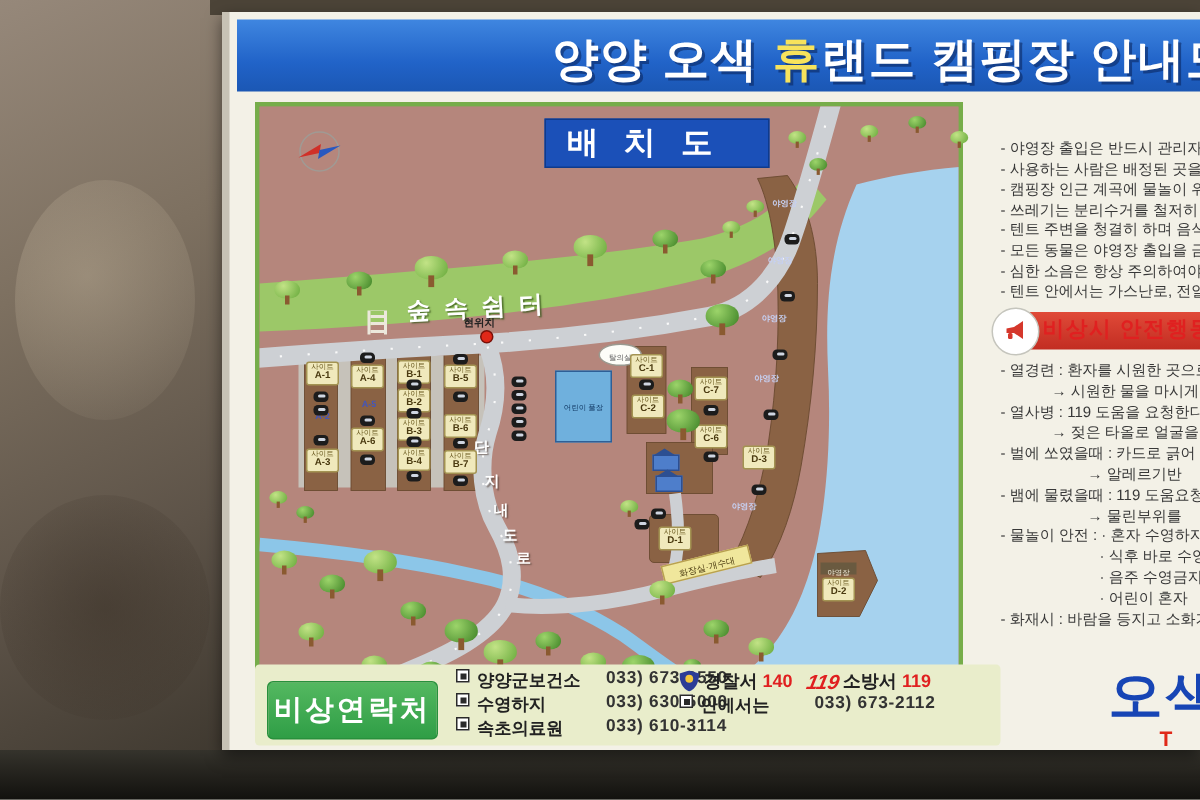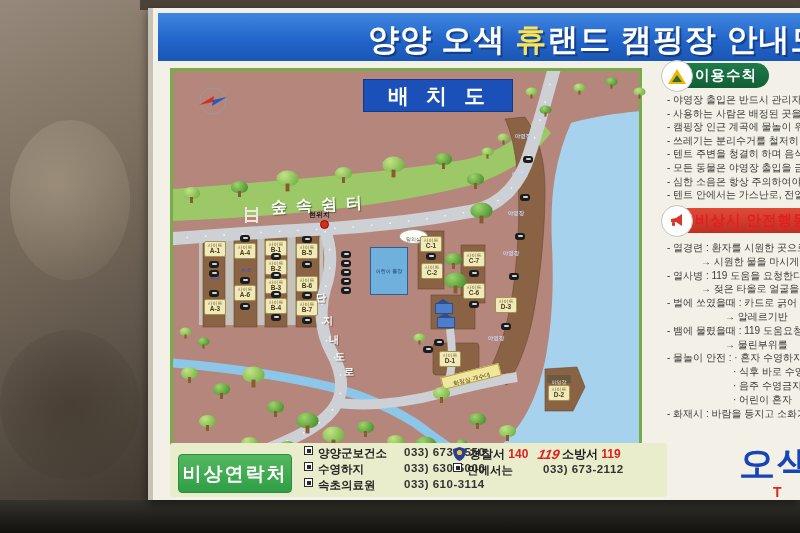--- a/index.html
+++ b/index.html
@@ -23,21 +23,21 @@
         background:linear-gradient(#3f86e0 0%,#2163c8 60%,#1b57b4 100%);overflow:hidden}
   .titlebar .t{position:absolute;left:210px;top:6px;font-size:31px;font-weight:bold;color:#fff;
         letter-spacing:1px;white-space:nowrap;text-shadow:2px 2px 0 rgba(10,35,90,.55)}
   .titlebar .hi{color:#f7e35c}
   
   .map{position:absolute;left:17px;top:60px;width:466px;height:388px;background:#b5867c;
        border:3px solid #76ad4a}
   .map svg{position:absolute;left:0;top:0}
   .maptitle{position:absolute;left:190px;top:8px;width:148px;height:31px;background:#1b50b8;
        border:1px solid #0e3a8c;color:#fff;font-size:21px;font-weight:bold;letter-spacing:17px;
-       text-align:center;line-height:31px;text-indent:14px;overflow:hidden}
+       text-align:left;line-height:31px;text-indent:14px;overflow:hidden}
   .forest-label{position:absolute;left:98px;top:124px;font-size:16px;font-weight:bold;color:#fff;
        letter-spacing:9px;transform:rotate(-3deg);text-shadow:1px 1px 1px rgba(60,90,30,.8);white-space:nowrap}
   .here-label{position:absolute;left:136px;top:139px;font-size:7px;font-weight:bold;color:#222;white-space:nowrap}
   .here-pin{position:absolute;left:147px;top:149px;width:7px;height:7px;border-radius:50%;
        background:#e02818;border:1px solid #7a1008}
   .pool{position:absolute;left:197px;top:176px;width:36px;height:46px;background:#6fb0dd;
        border:1px solid #2e5f96;display:flex;align-items:center;justify-content:center}
   .pool span{font-size:5px;color:#123a66;white-space:nowrap}
   .oval{position:absolute;left:226px;top:158px;width:27px;height:13px;background:#fdfdf8;
        border:1px solid #9a9a90;border-radius:50%;text-align:center;line-height:12px}
@@ -345,26 +345,20 @@
     <i class="tree" style="left:214px;top:364px"></i>
     <i class="tree t2 lg" style="left:244px;top:368px"></i>
     <i class="tree sm" style="left:238px;top:260px"></i>
     <i class="tree" style="left:260px;top:316px"></i>
     <i class="tree t2" style="left:296px;top:342px"></i>
     <i class="tree" style="left:326px;top:354px"></i>
     <i class="tree t2 sm" style="left:280px;top:366px"></i>
   </div>
 
   <div class="panel">
-    <div class="pill green">
-      <span class="badge">
-          <span class="tri"></span>
-        </span>
-      <span>이용수칙</span>
-    </div>
     <div class="rules-list">
 
     <div class="rule-line">- 야영장 출입은 반드시 관리자의</div>
         <div class="rule-line">- 사용하는 사람은 배정된 곳을 사</div>
         <div class="rule-line">- 캠핑장 인근 계곡에 물놀이 위험</div>
         <div class="rule-line">- 쓰레기는 분리수거를 철저히 하</div>
         <div class="rule-line">- 텐트 주변을 청결히 하며 음식의</div>
         <div class="rule-line">- 모든 동물은 야영장 출입을 금지</div>
         <div class="rule-line">- 심한 소음은 항상 주의하여야 합</div>
         <div class="rule-line">- 텐트 안에서는 가스난로, 전열기</div>

